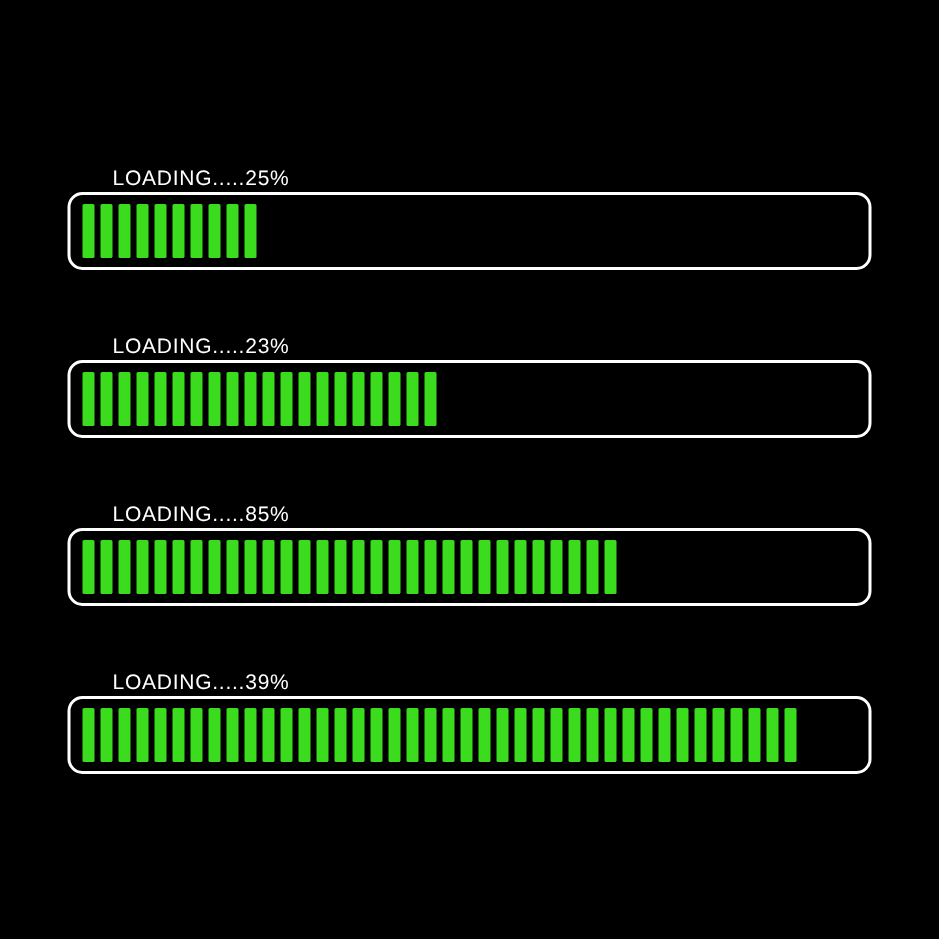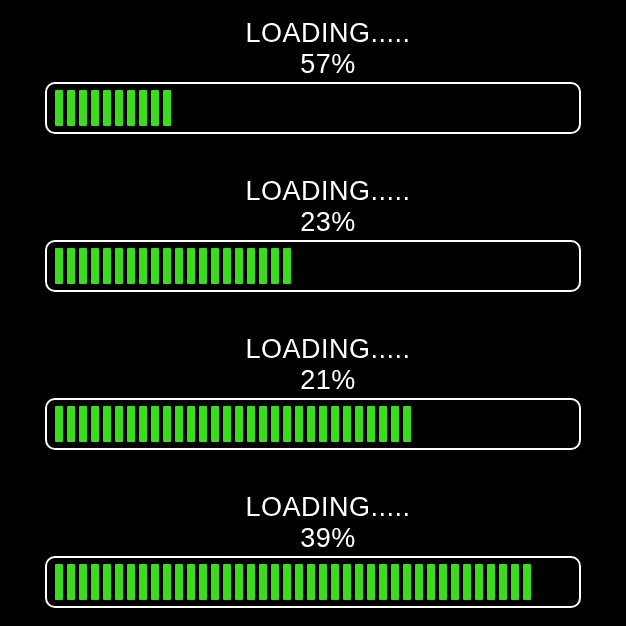--- a/index.html
+++ b/index.html
@@ -18,27 +18,26 @@
       padding: 50px 45px;
       gap: 42px;
     }
     .progress-block {
       display: flex;
       flex-direction: column;
       gap: 2px;
     }
     .label-row {
       color: #ffffff;
-      font-size: 27px;
+      font-size: 14px;
       font-weight: 400;
       letter-spacing: 0.5px;
       padding-left: 30px;
       display: flex;
       align-items: center;
-      flex-direction: column;
     }
     .label-text {
       display: inline;
     }
     .label-percent {
       display: inline;
     }
     .bar-outer {
       border: 2px solid #ffffff;
       border-radius: 10px;
@@ -56,21 +55,21 @@
       border-radius: 1px;
       flex-shrink: 0;
     }
   </style>
 </head>
 <body>
 
 <div class="progress-block">
   <div class="label-row">
     <span class="label-text">LOADING.....</span>
-    <span class="label-percent">57%</span>
+    <span class="label-percent">25%</span>
   </div>
   <div class="bar-outer">
       <div class="segment"></div>
       <div class="segment"></div>
       <div class="segment"></div>
       <div class="segment"></div>
       <div class="segment"></div>
       <div class="segment"></div>
       <div class="segment"></div>
       <div class="segment"></div>
@@ -104,21 +103,21 @@
       <div class="segment"></div>
       <div class="segment"></div>
       <div class="segment"></div>
       <div class="segment"></div>
     </div>
 </div>
 
 <div class="progress-block">
   <div class="label-row">
     <span class="label-text">LOADING.....</span>
-    <span class="label-percent">21%</span>
+    <span class="label-percent">85%</span>
   </div>
   <div class="bar-outer">
       <div class="segment"></div>
       <div class="segment"></div>
       <div class="segment"></div>
       <div class="segment"></div>
       <div class="segment"></div>
       <div class="segment"></div>
       <div class="segment"></div>
       <div class="segment"></div>

